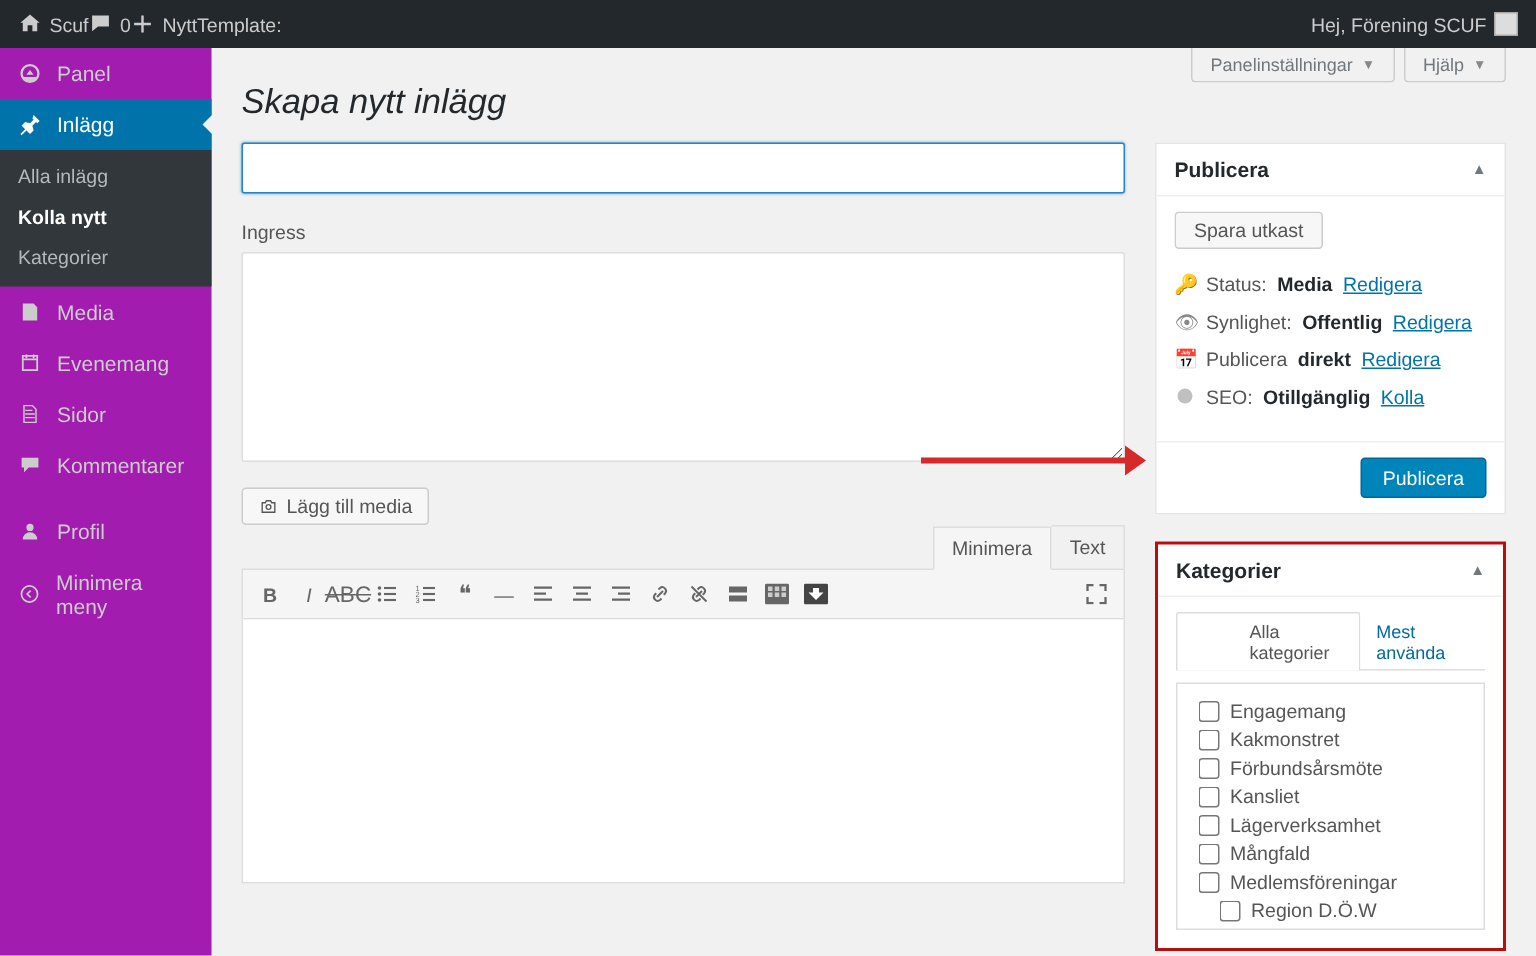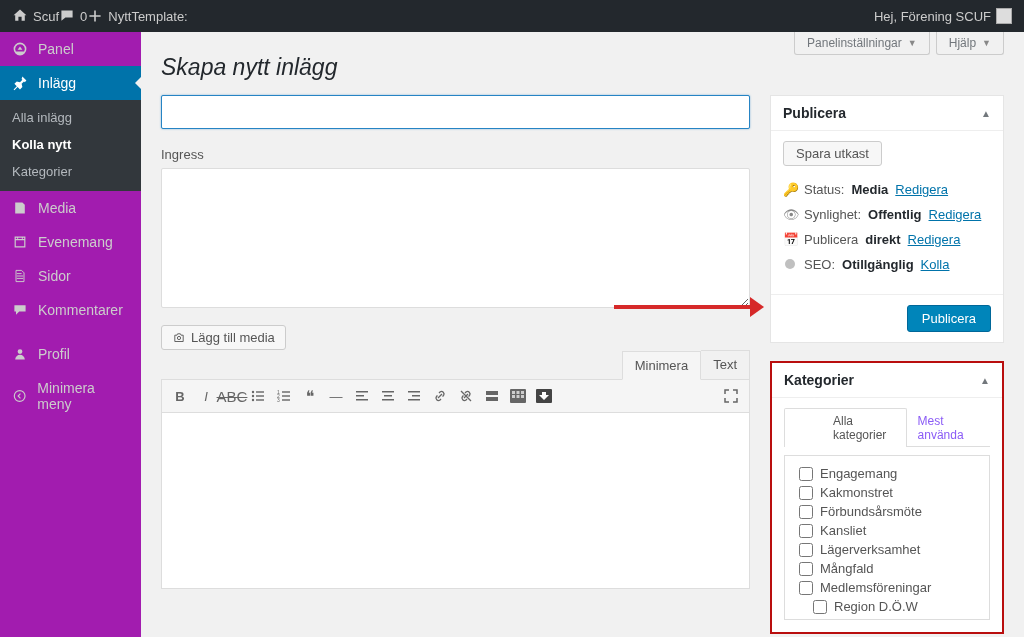--- a/index.html
+++ b/index.html
@@ -64,21 +64,21 @@
 .btn { background: #f7f7f7; border: 1px solid #ccc; padding: 4px 12px; border-radius: 3px; font-size: 13px; color: #555; cursor: pointer; }
 .btn-primary { background: #0085ba; border: 1px solid #006799; color: #fff; padding: 5px 14px; border-radius: 3px; font-size: 13px; cursor: pointer; float: right; }
 .pub-row { display: flex; align-items: center; gap: 7px; font-size: 13px; color: #555; margin: 10px 0; }
 .pub-row .ic { width: 14px; text-align: center; color: #888; }
 .pub-row b { color: #23282d; font-weight: 600; }
 .pub-row a { color: #0073aa; text-decoration: underline; }
 .pub-footer { border-top: 1px solid #eee; padding: 10px 12px; overflow: hidden; }
 .greydot { width: 10px; height: 10px; background: #c0c0c0; border-radius: 50%; display: inline-block; }
 
 .cat-tabs { display: flex; border-bottom: 1px solid #ddd; margin-bottom: 8px; }
-.cat-tab { padding: 5px 10px; font-size: 12px; color: #8b5cf6; border: 1px solid transparent; border-bottom: none; margin-bottom: -1px; cursor: pointer; }
+.cat-tab { padding: 5px 10px; font-size: 12px; color: #0369a1; border: 1px solid transparent; border-bottom: none; margin-bottom: -1px; cursor: pointer; }
 .cat-tab.active { background: #fff; border-color: #ddd; color: #555; border-radius: 2px 2px 0 0; padding-left: 48px; }
 .cat-list { border: 1px solid #ddd; max-height: 165px; overflow: auto; padding: 8px 10px; position: relative; }
 .cat-item { display: flex; align-items: center; gap: 7px; padding: 2px 4px; font-size: 13px; color: #555; }
 .cat-item.child { padding-left: 18px; }
 .cat-item input { width: 14px; height: 14px; cursor: pointer; }
 
 .icon-svg { width: 16px; height: 16px; fill: currentColor; }
 .tri { font-size: 9px; color: #888; margin-left: 2px; }
 </style>
 </head>

